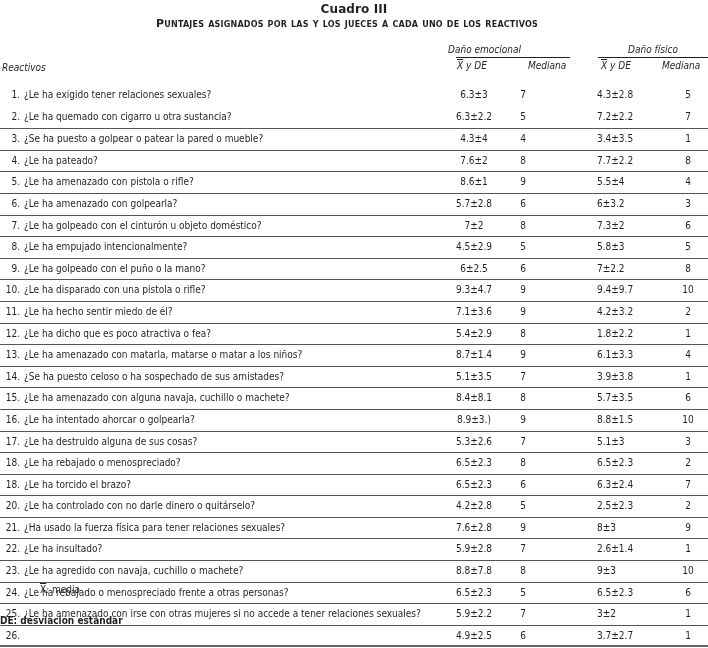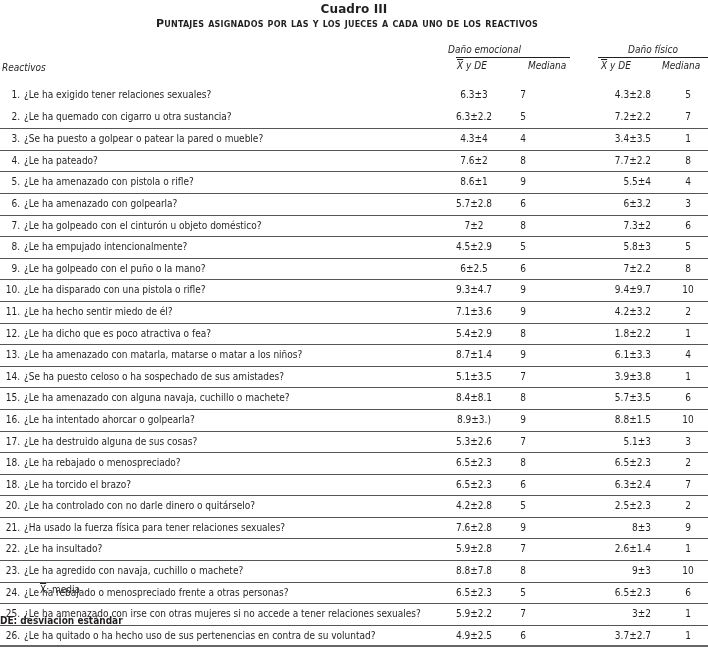--- a/index.html
+++ b/index.html
@@ -22,21 +22,21 @@
   .row {
     position: relative; height: 21.6px; font-size: 10px; line-height: 20px;
     font-family: "DejaVu Sans Condensed","DejaVu Sans", sans-serif;
     box-sizing: border-box;
   }
   .row.sep { border-top: 1px solid #555; }
   .row .num { position: absolute; left: 4px; width: 16px; text-align: right; }
   .row .q { position: absolute; left: 24px; white-space: nowrap; }
   .row .c1 { position: absolute; left: 444px; width: 60px; text-align: center; }
   .row .c2 { position: absolute; left: 513px; width: 20px; text-align: center; }
-  .row .c3 { position: absolute; left: 597px; width: 54px; text-align: right; }
+  .row .c3 { position: absolute; left: 597px; width: 54px; text-align: left; }
   .row .c4 { position: absolute; left: 678px; width: 20px; text-align: center; }
   .foot { position: absolute; left: 0; font-size: 10px; font-family: "DejaVu Sans Condensed","DejaVu Sans", sans-serif; }
   .bottom-rule { position: absolute; left: 0; top: 645px; width: 708px; height: 2px; background: #666; }
 </style>
 </head>
 <body>
 
 <div class="caption-title">Cuadro III</div>
 <div class="caption-sub">Puntajes asignados por las y los jueces a cada uno de los reactivos</div>
 
@@ -248,21 +248,20 @@
     <div class="row sep">
       <span class="num">25.</span>
       <span class="q">¿Le ha amenazado con irse con otras mujeres si no accede a tener relaciones sexuales?</span>
       <span class="c1">5.9±2.2</span>
       <span class="c2">7</span>
       <span class="c3">3±2</span>
       <span class="c4">1</span>
     </div>
     <div class="row sep">
       <span class="num">26.</span>
-      <span class="q">¿Le ha quitado o ha hecho uso de sus pertenencias en contra de su voluntad?</span>
       <span class="c1">4.9±2.5</span>
       <span class="c2">6</span>
       <span class="c3">3.7±2.7</span>
       <span class="c4">1</span>
     </div>
     <div class="row sep">
       <span class="num">27.</span>
       <span class="q">¿Le ha sacudido, zarandeado o jaloneado?</span>
       <span class="c1">4.5±2.9</span>
       <span class="c2">5</span>

